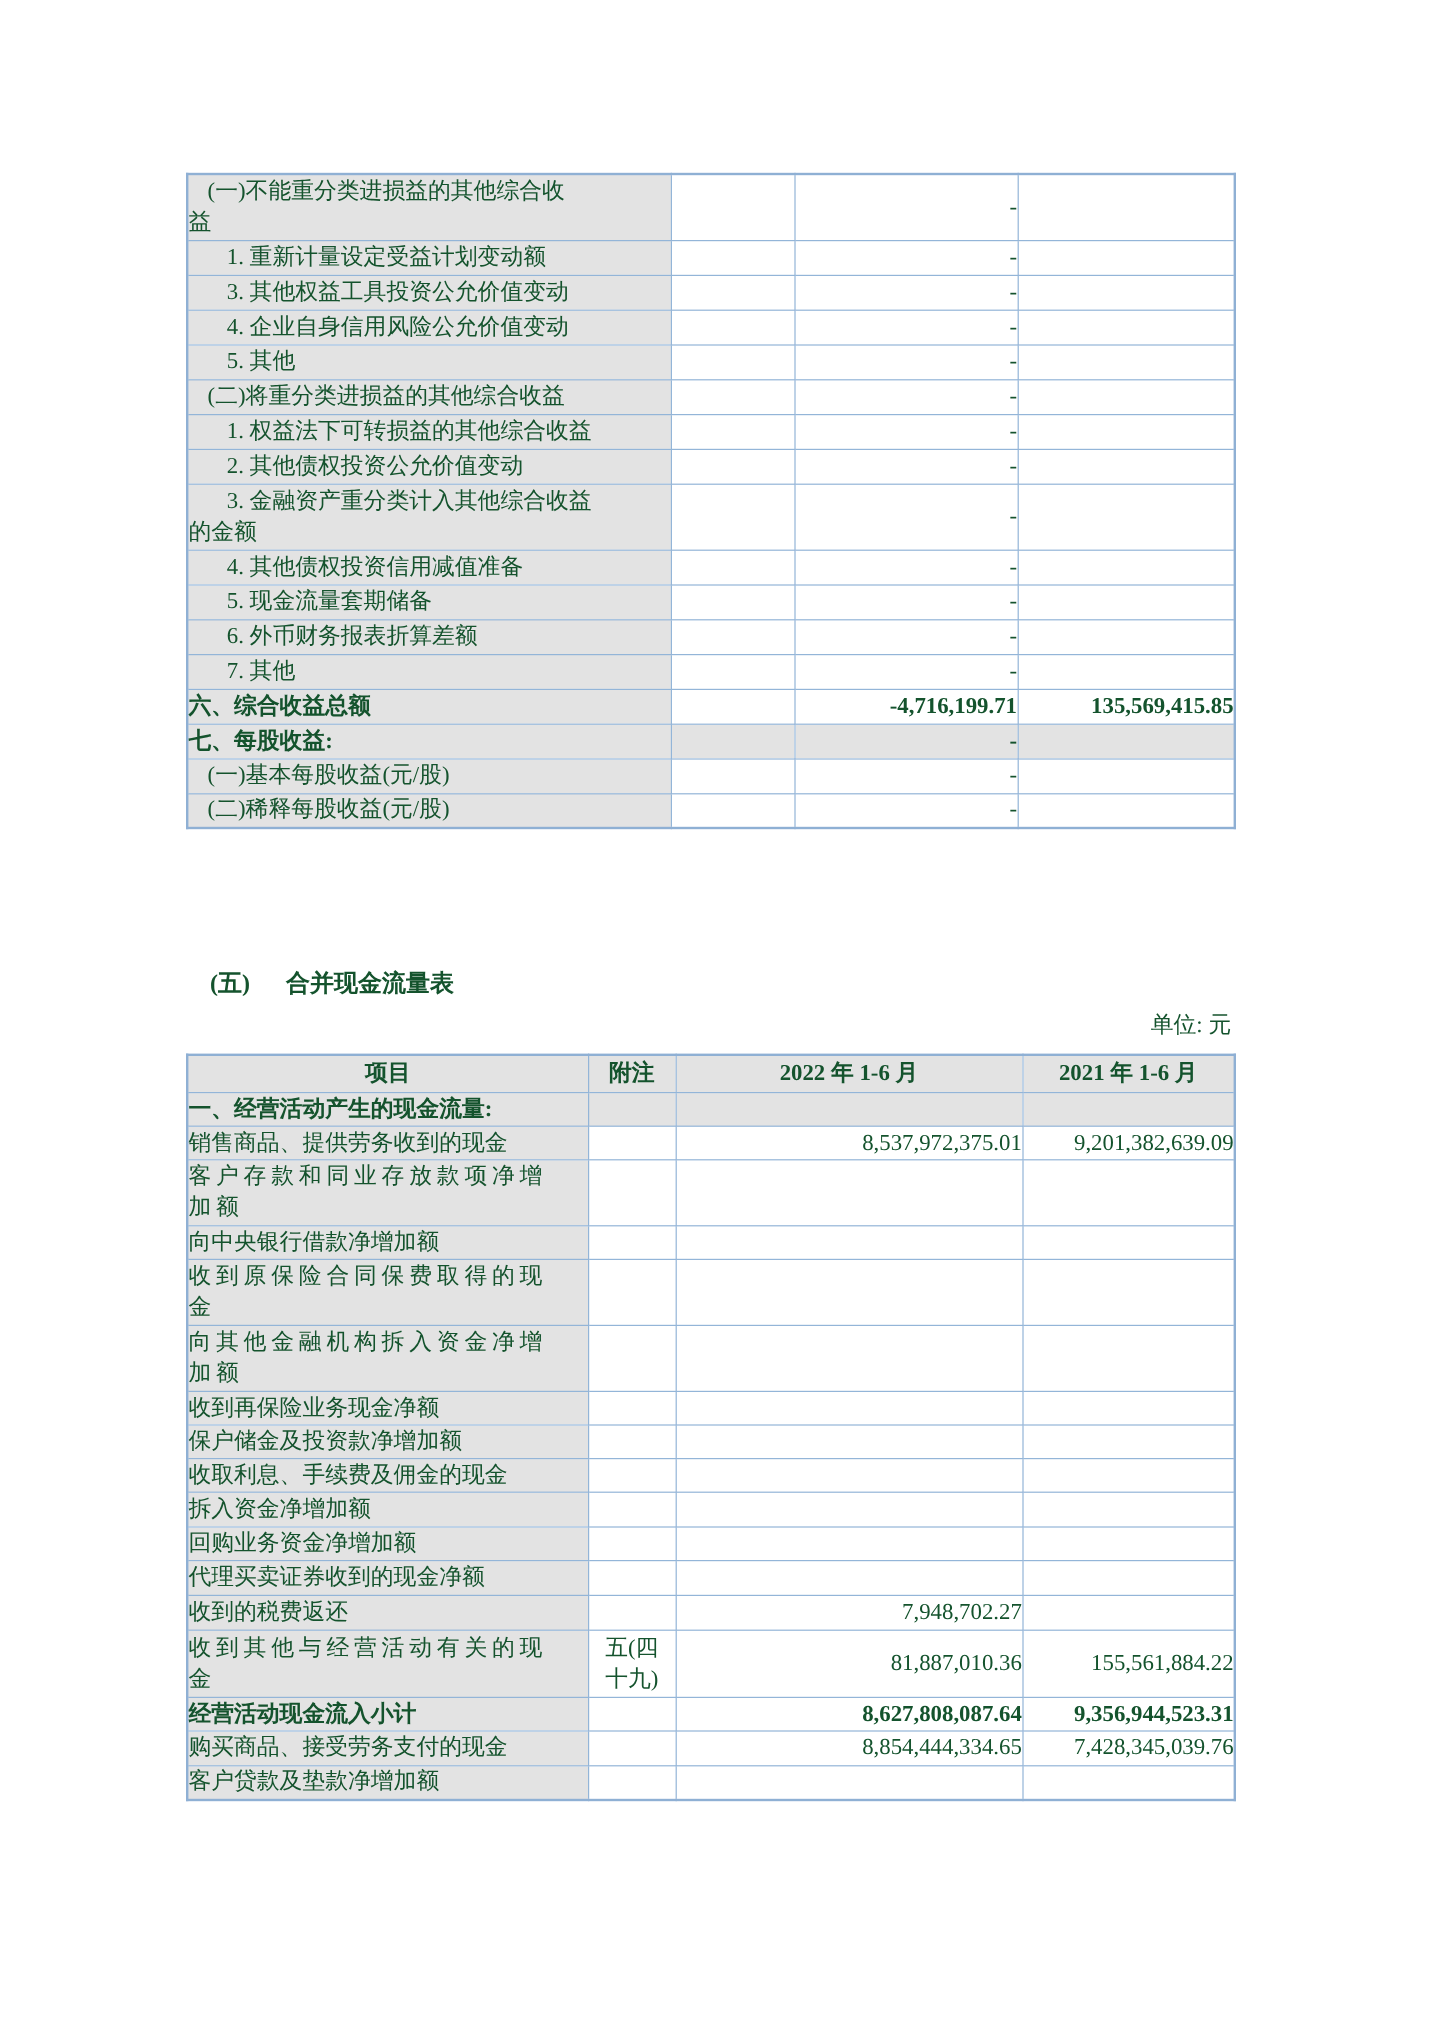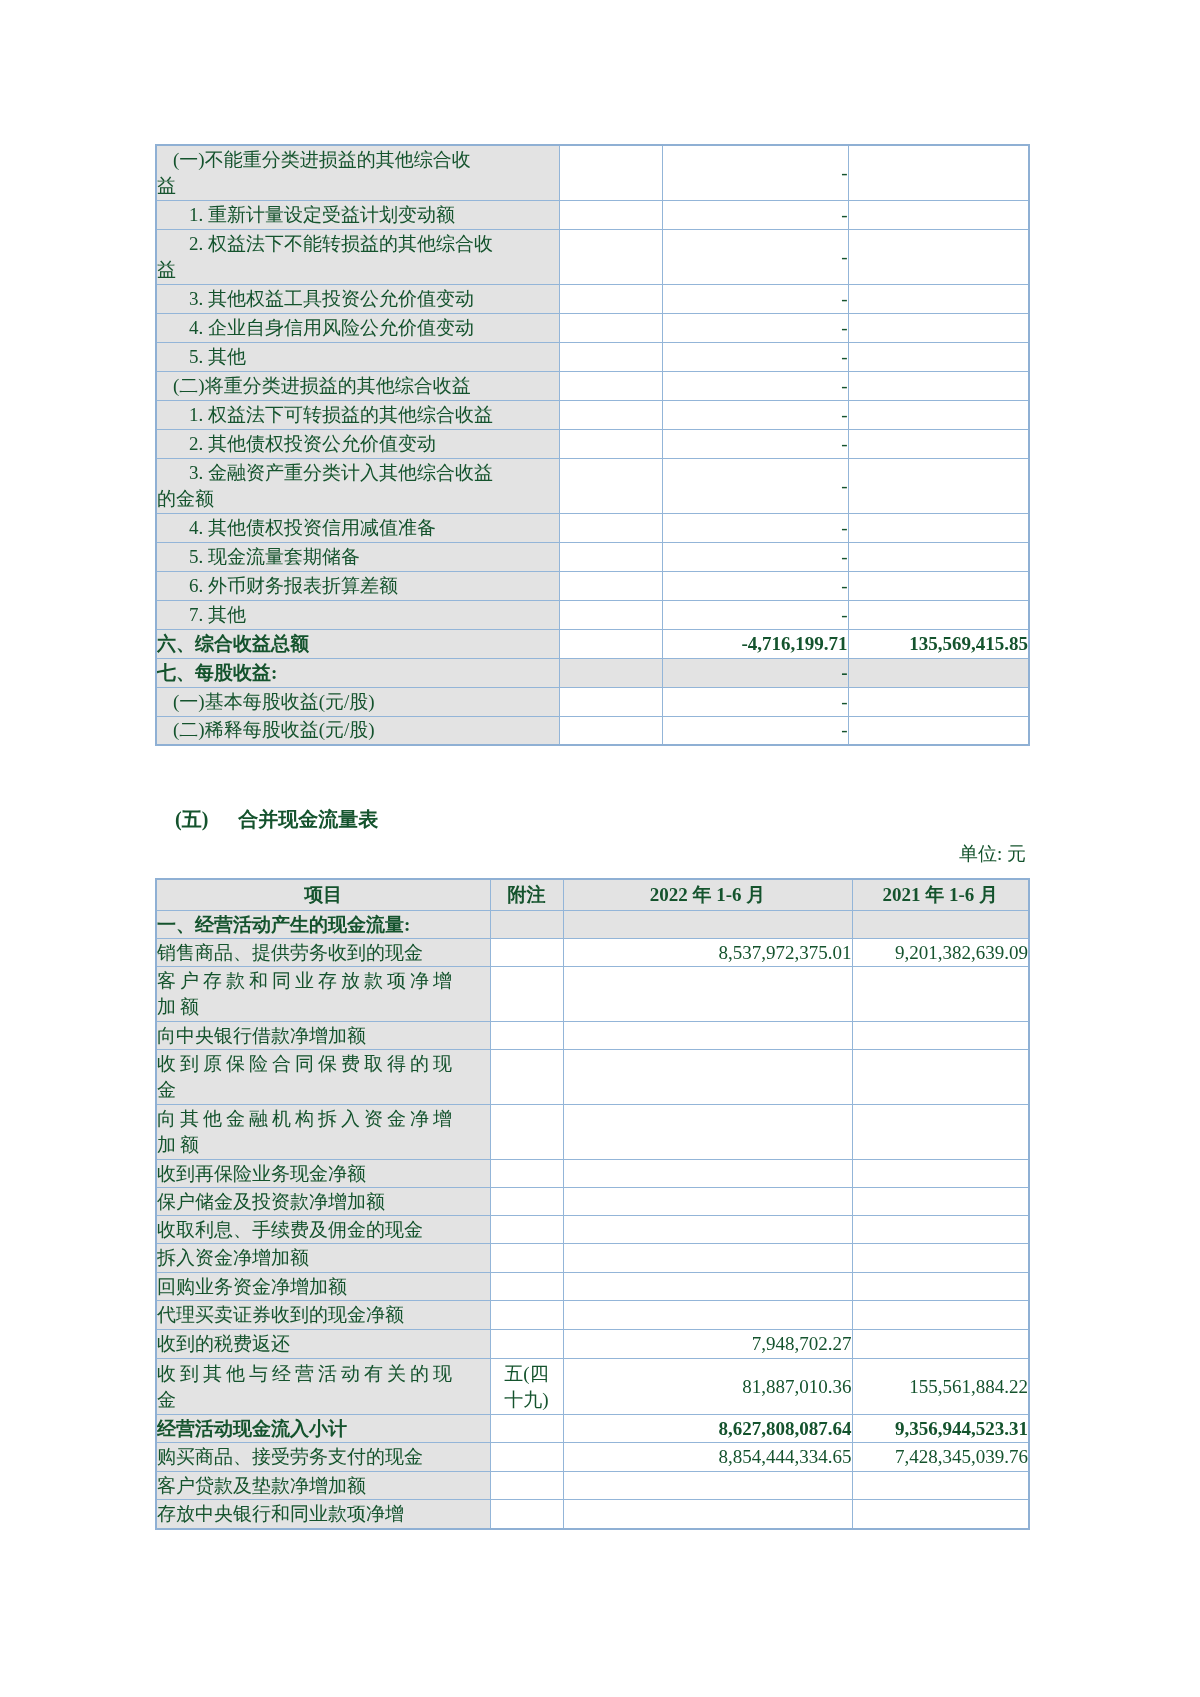--- a/index.html
+++ b/index.html
@@ -87,27 +87,20 @@
     <tbody>
         <tr style="height: 55px;">
           <td class="label ind-a">(一)不能重分类进损益的其他综合收
 益</td>
           <td class="note"></td>
           <td class="num">-</td>
           <td class="num"></td>
         </tr>
         <tr style="height: 29px;">
           <td class="label ind-b">1. 重新计量设定受益计划变动额</td>
-          <td class="note"></td>
-          <td class="num">-</td>
-          <td class="num"></td>
-        </tr>
-        <tr style="height: 55px;">
-          <td class="label ind-b">2. 权益法下不能转损益的其他综合收
-益</td>
           <td class="note"></td>
           <td class="num">-</td>
           <td class="num"></td>
         </tr>
         <tr style="height: 29px;">
           <td class="label ind-b">3. 其他权益工具投资公允价值变动</td>
           <td class="note"></td>
           <td class="num">-</td>
           <td class="num"></td>
         </tr>
@@ -321,22 +314,16 @@
           <td class="note"></td>
           <td class="num">8,854,444,334.65</td>
           <td class="num">7,428,345,039.76</td>
         </tr>
         <tr style="height: 28px;">
           <td class="label">客户贷款及垫款净增加额</td>
           <td class="note"></td>
           <td class="num"></td>
           <td class="num"></td>
         </tr>
-        <tr style="height: 29px;">
-          <td class="label">存放中央银行和同业款项净增</td>
-          <td class="note"></td>
-          <td class="num"></td>
-          <td class="num"></td>
-        </tr>
       </tbody>
   </table>
 
 </div>
 
 </body></html>

